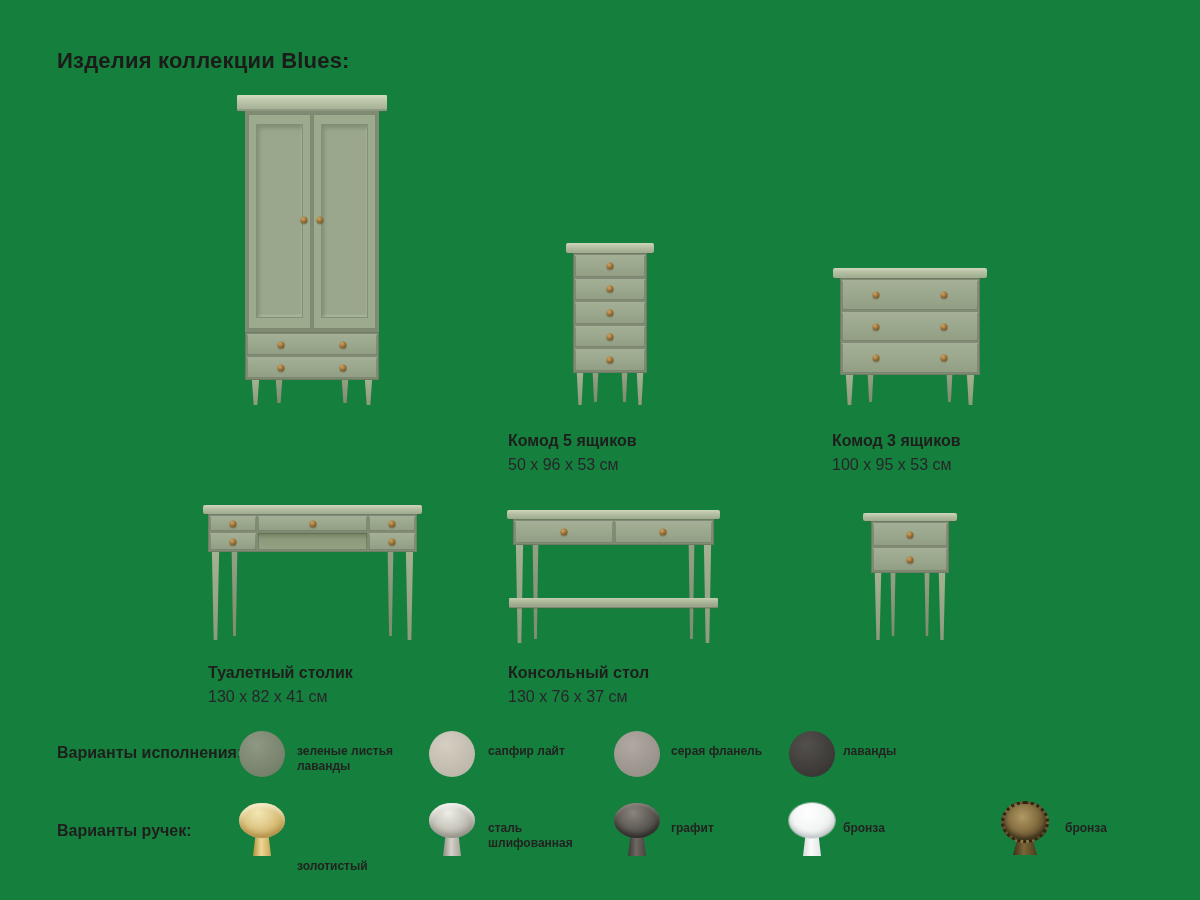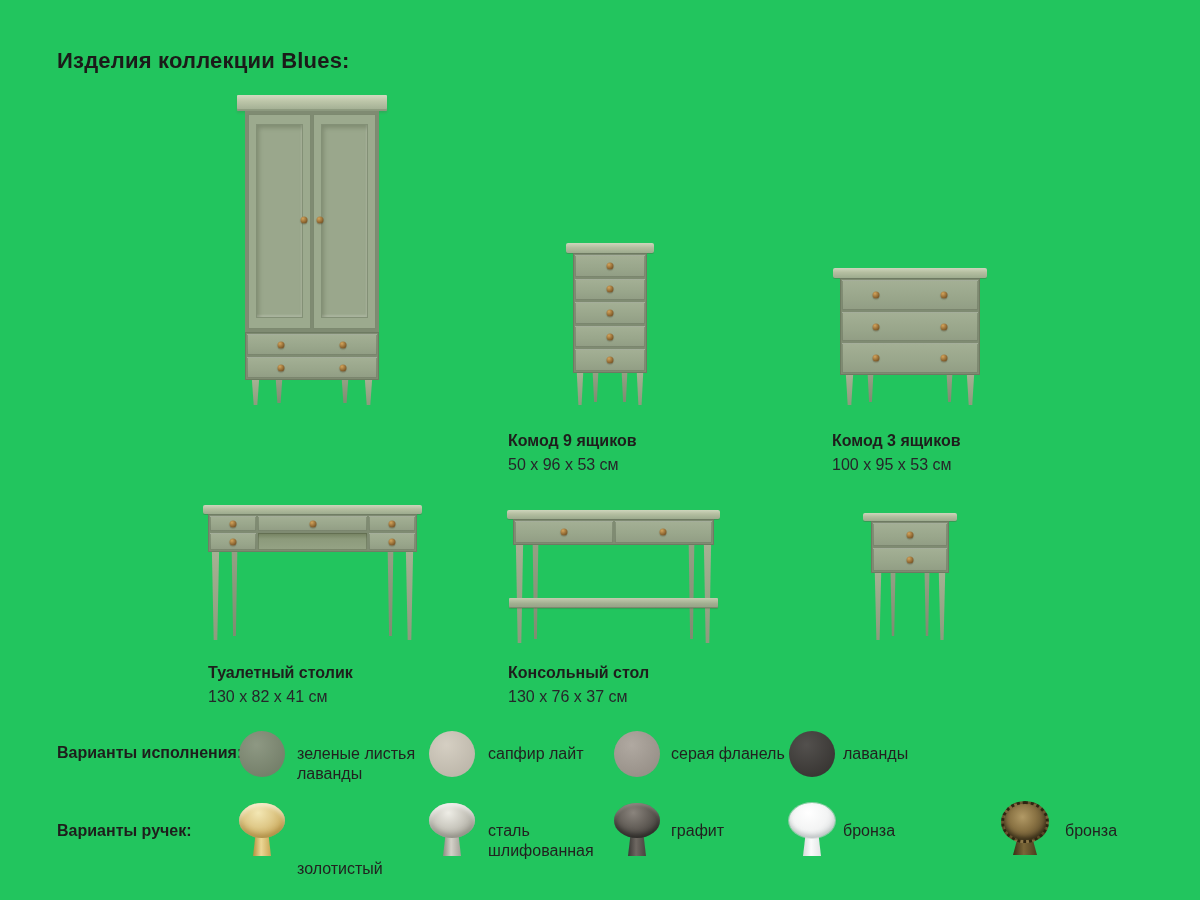--- a/index.html
+++ b/index.html
@@ -1,18 +1,18 @@
 <!DOCTYPE html>
 <html><head>
 <meta charset="utf-8">
 <style>
   * { margin:0; padding:0; box-sizing:border-box; }
   html,body { background:#ffffff; }
   .canvas {
-    position:relative; width:1200px; height:900px; background:#22c55e;
+    position:relative; width:1200px; height:900px; background:#15803d;
     font-family:"Liberation Sans", sans-serif; color:#1e1e1c; overflow:hidden;
   }
   .title { position:absolute; left:57px; top:48px; font-size:22px; font-weight:700; letter-spacing:.2px; color:#1b1b19; }
 
   
   .plabel { position:absolute; }
   .p-name { font-size:16px; font-weight:700; line-height:1.2; color:#1e1e1c; }
   .p-dims { font-size:16px; font-weight:400; line-height:1.2; margin-top:5px; color:#26262a; }
 
   
@@ -68,21 +68,21 @@
     box-shadow:inset 0 0 0 1px rgba(60,70,48,.3);
   }
   .shelf {
     position:absolute; z-index:3; border-radius:1px;
     background:linear-gradient(180deg,#c3ccaf 0%,#a2af91 55%,#93a084 100%);
     box-shadow:0 1px 1px rgba(80,90,66,.3), inset 0 -1px 0 rgba(70,80,58,.3);
   }
 
   
   .row-label { position:absolute; font-size:16px; font-weight:700; color:#1e1e1c; }
-  .opt-label { position:absolute; font-size:16px; font-weight:400; line-height:1.25; color:#222220; }
+  .opt-label { position:absolute; font-size:12px; font-weight:700; line-height:1.25; color:#222220; }
   .swatch {
     position:absolute; width:46px; height:46px; border-radius:50%;
     background-image:radial-gradient(circle at 38% 30%, rgba(255,255,255,.12), rgba(0,0,0,.10) 88%);
   }
 
   .knob { position:absolute; width:46px; height:54px; }
   .cap  { position:absolute; top:0; left:0; width:46px; height:35px; border-radius:50%; }
   .stem { position:absolute; top:30px; left:14px; width:18px; height:23px; clip-path:polygon(15% 0,85% 0,100% 100%,0 100%); }
 
   .gold-cap  { background:radial-gradient(ellipse at 42% 28%, #f3e7b4, #e0ca8a 40%, #cbab5f 72%, #ab8840 100%);
@@ -245,21 +245,21 @@
           <span class="mini-knob"></span>
         </div>
     </div>
     <div class="leg" style="left:11px; top:60px; width:8px; height:67px"></div>
     <div class="leg back" style="left:27px; top:60px; width:6px; height:63px"></div>
     <div class="leg back" style="right:27px; top:60px; width:6px; height:63px"></div>
     <div class="leg" style="right:11px; top:60px; width:8px; height:67px"></div>
   </div>
 
   <div class="plabel" style="left:508px; top:431px">
-    <div class="p-name">Комод 9 ящиков</div>
+    <div class="p-name">Комод 5 ящиков</div>
     <div class="p-dims">50 x 96 x 53 см</div>
   </div>
   <div class="plabel" style="left:832px; top:431px">
     <div class="p-name">Комод 3 ящиков</div>
     <div class="p-dims">100 x 95 x 53 см</div>
   </div>
   <div class="plabel" style="left:208px; top:663px">
     <div class="p-name">Туалетный столик</div>
     <div class="p-dims">130 x 82 x 41 см</div>
   </div>

